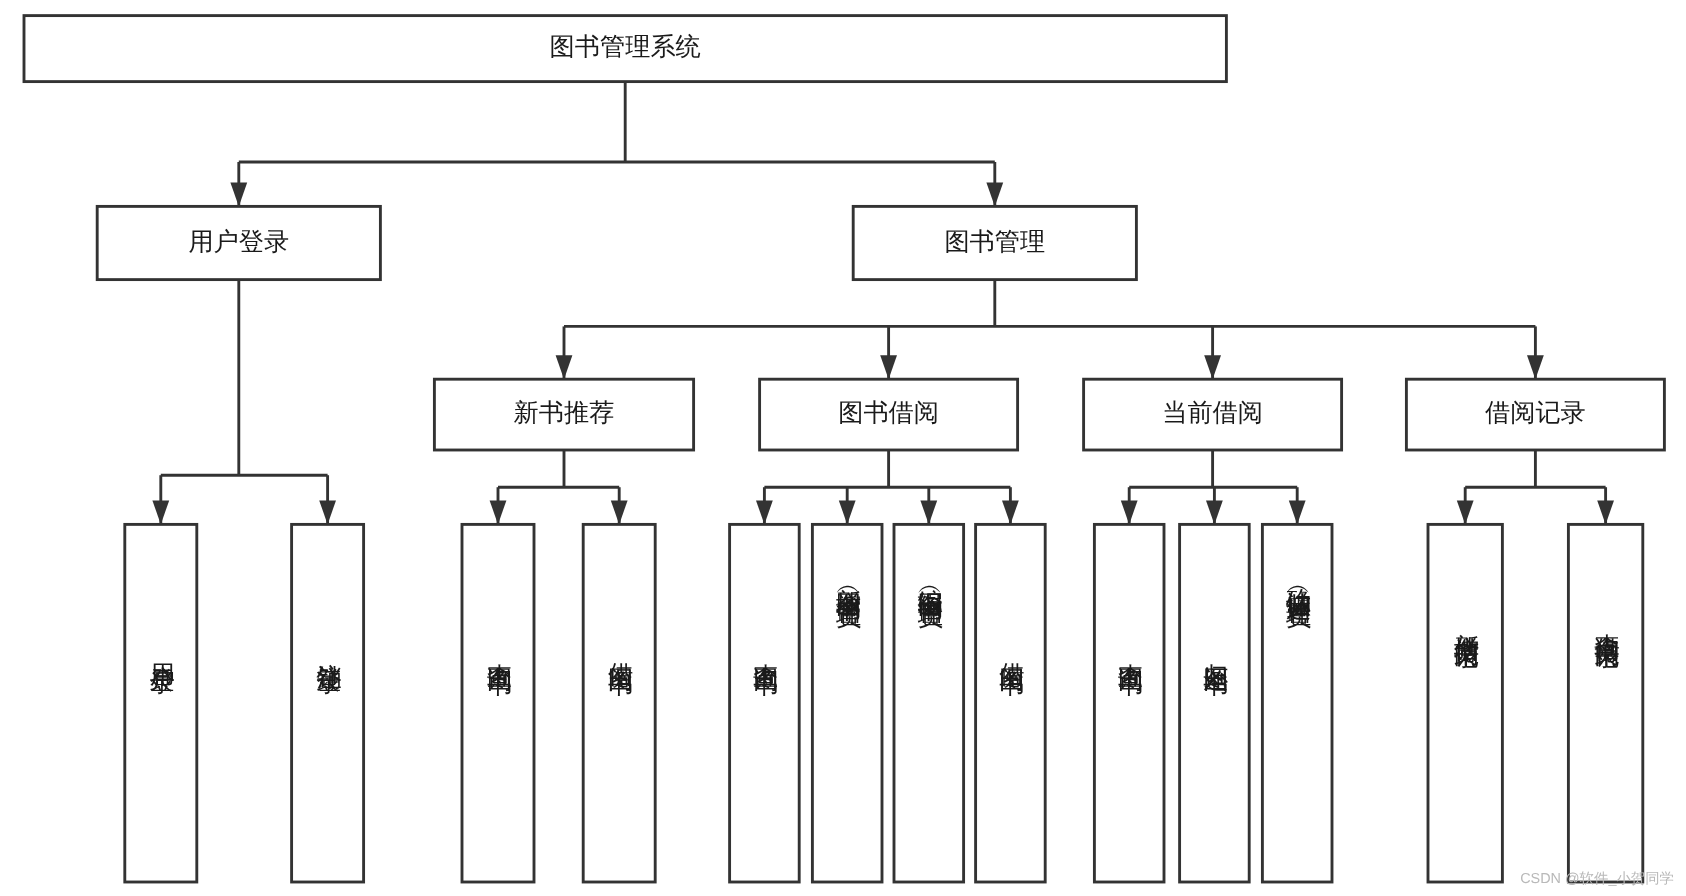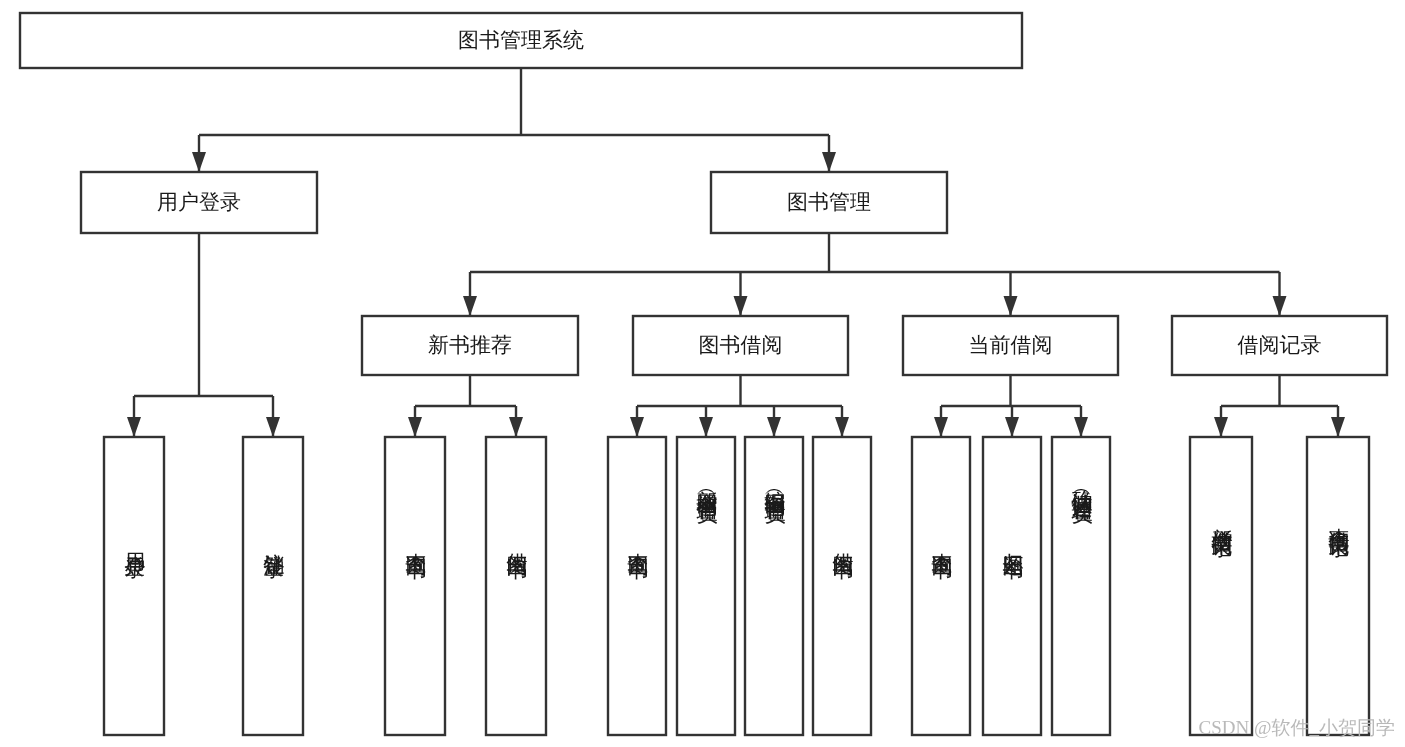--- a/index.html
+++ b/index.html
@@ -53,22 +53,22 @@
     stroke-linecap: butt;
   }
   .arrow-head {
     fill: #333333;
     stroke: none;
   }
   .watermark {
     position: absolute;
     right: 10px;
     bottom: 6px;
-    font-family: Liberation Serif, serif;
-    font-size: 19px;
+    font-family: Liberation Sans, sans-serif;
+    font-size: 12px;
     color: #b9b9b9;
     white-space: nowrap;
     user-select: none;
   }
 </style>
 </head>
 <body>
 
 <div id="diagram-root">
   <svg id="flow-svg" viewBox="0 0 1405 747">

